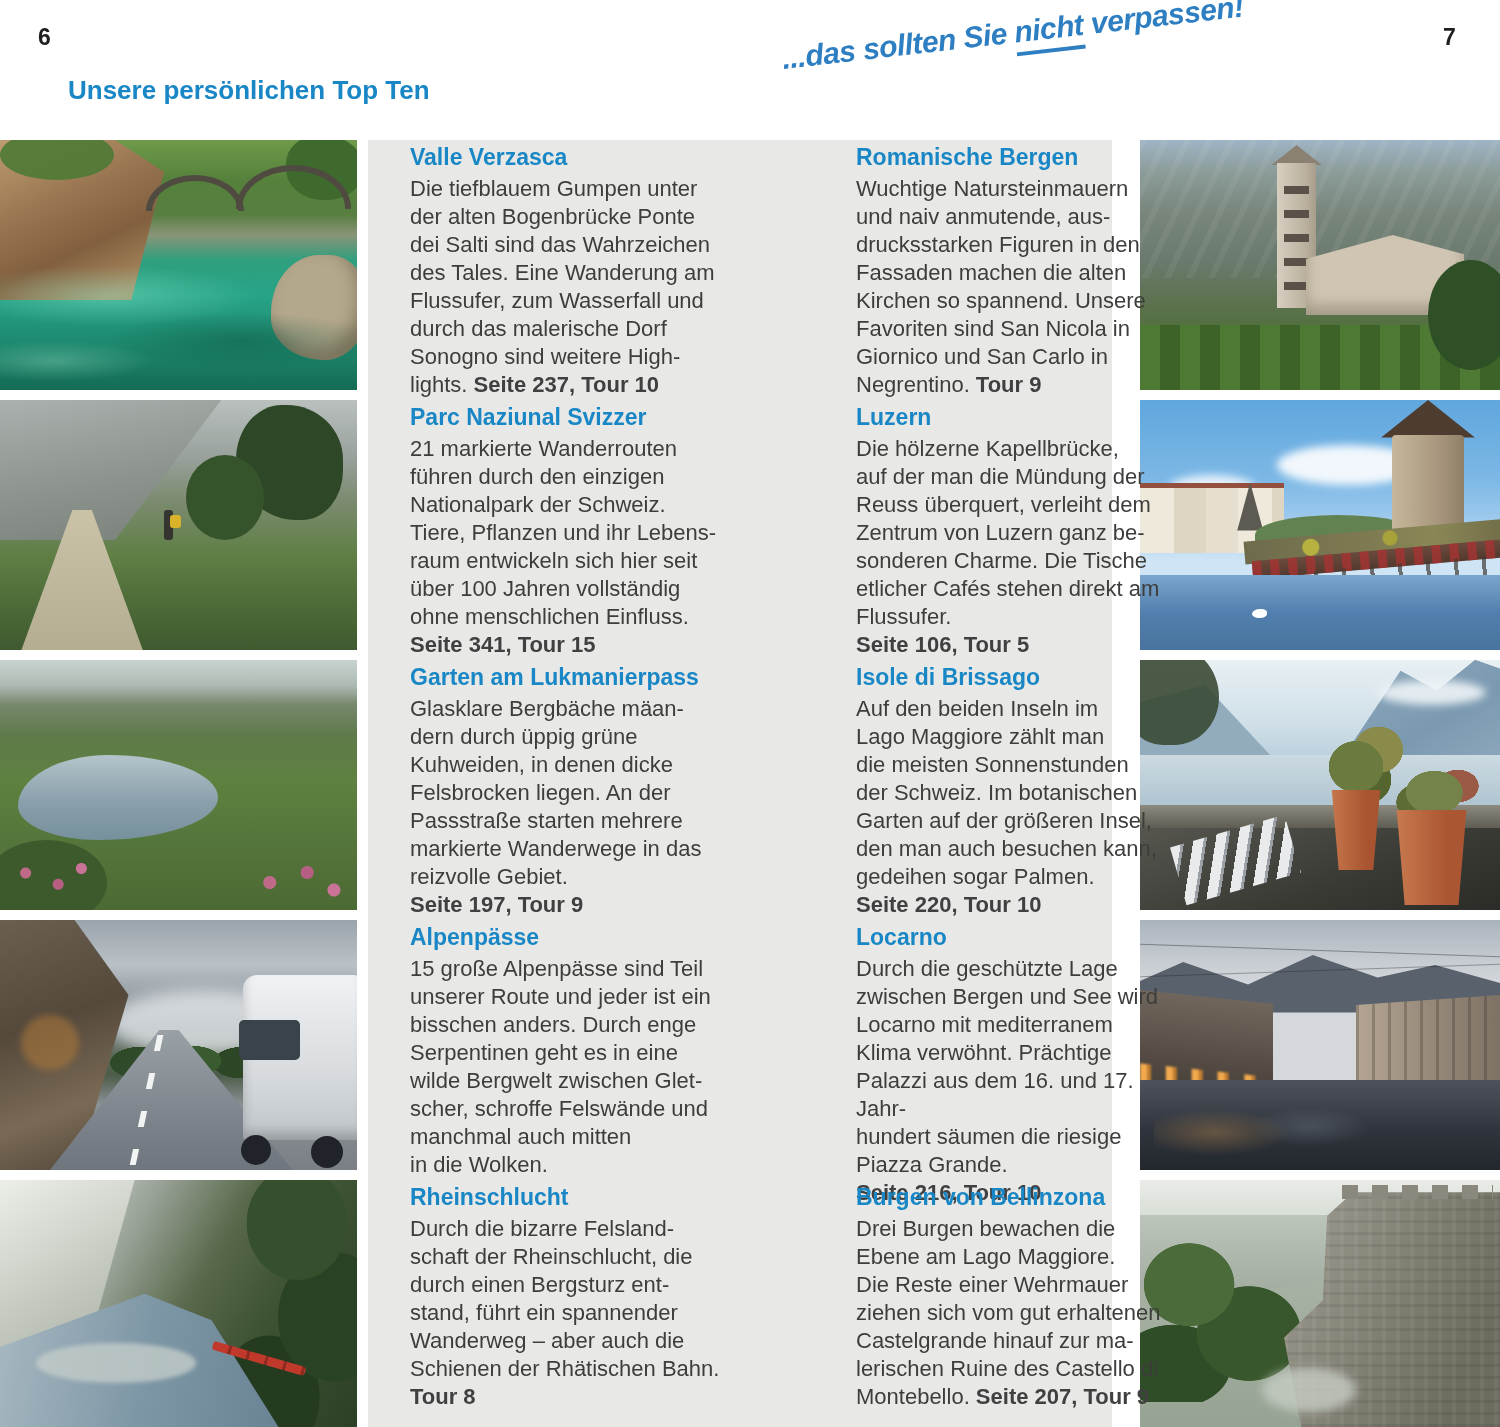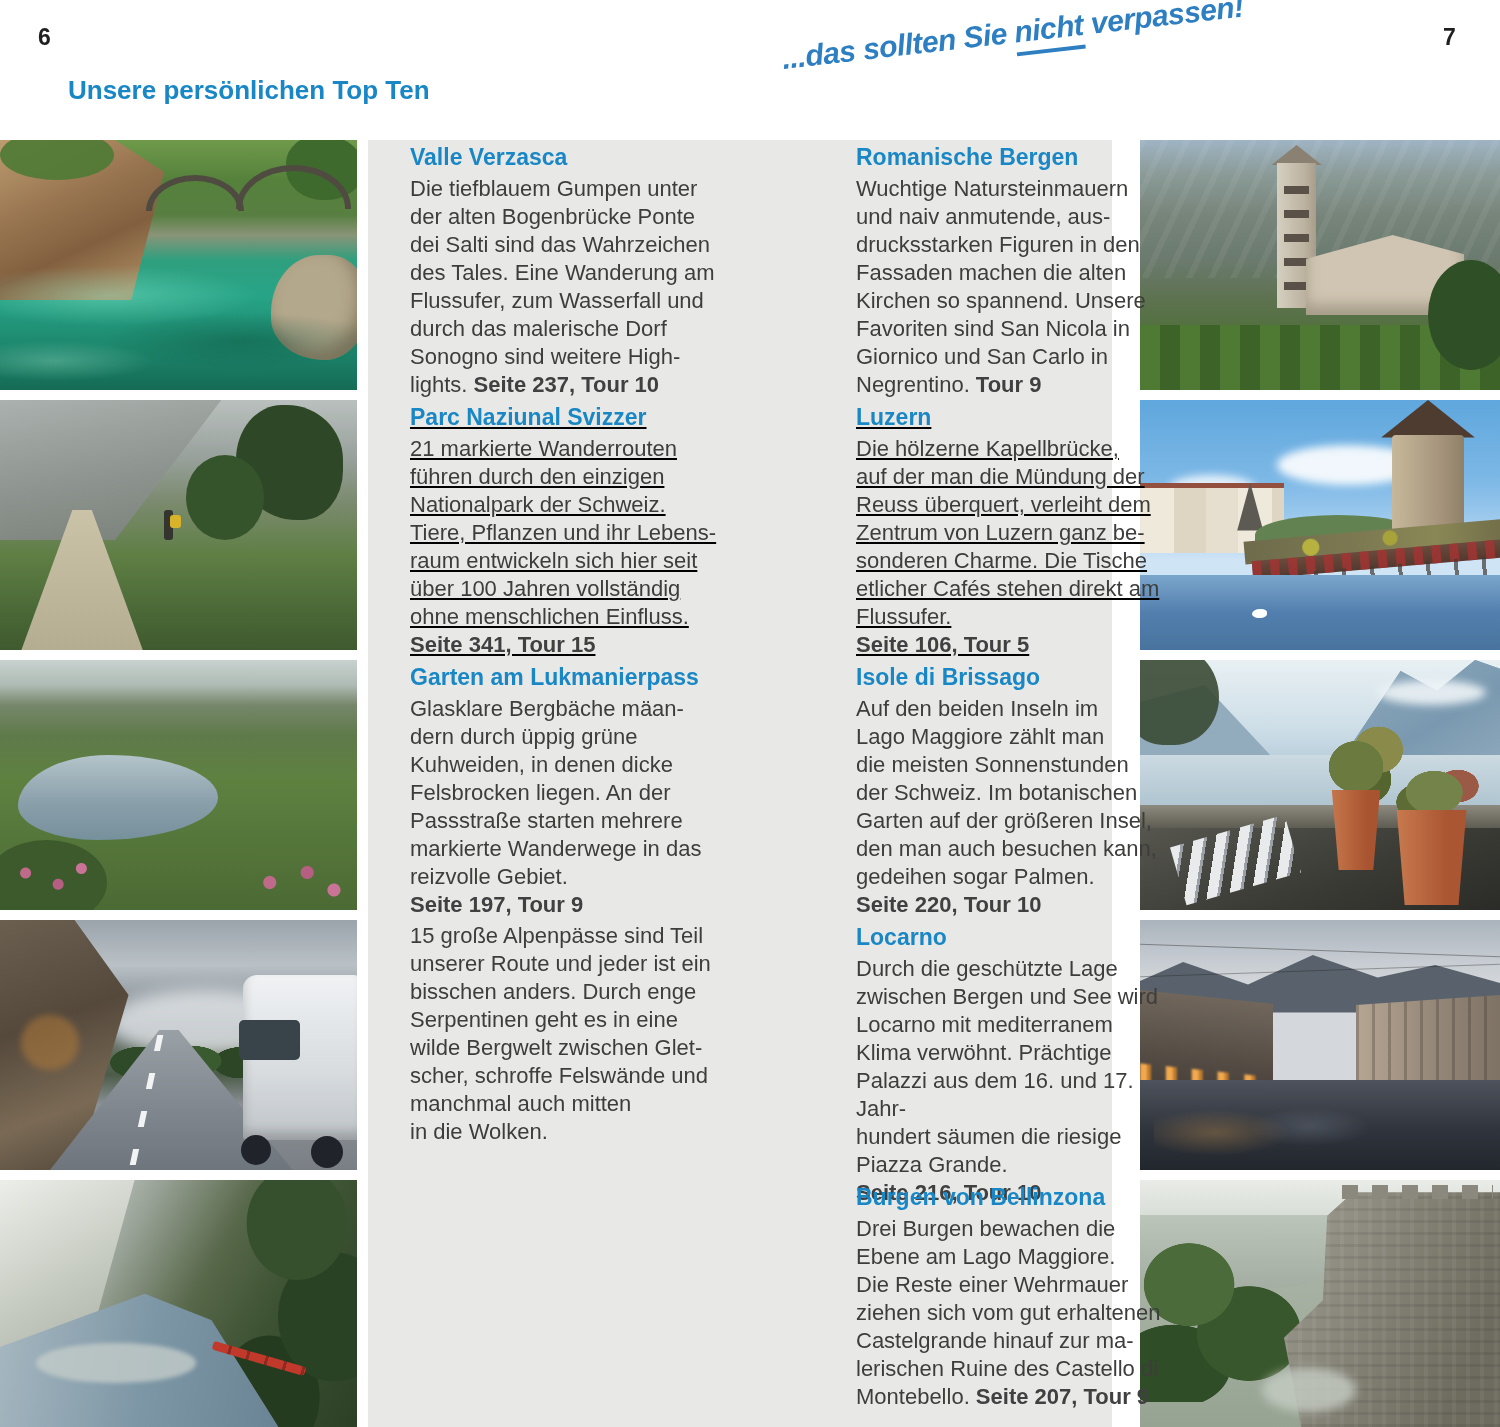--- a/index.html
+++ b/index.html
@@ -17,21 +17,21 @@
   .script{position:absolute;left:782px;top:42px;width:560px;transform:rotate(-6.5deg);
           transform-origin:left center;font-size:30px;font-style:italic;font-weight:bold;
           color:#2e7fc2;letter-spacing:-.5px;white-space:nowrap;}
   .script .u{border-bottom:4px solid #2e7fc2;padding-bottom:4px;}
 
   .grayband{position:absolute;left:368px;top:140px;width:744px;height:1287px;background:#e8e9e7;}
 
   
   .entry{position:absolute;width:312px;margin-left:32px;}
   .cl{left:378px;} .cr{left:824px;}
-  .e1{top:142px;} .e2{top:402px;text-decoration:underline;} .e3{top:662px;} .e4{top:922px;} .e5{top:1182px;}
+  .e1{top:142px;} .e2{top:402px;} .e3{top:662px;} .e4{top:922px;} .e5{top:1182px;}
   .etitle{margin:0 0 3px 0;font-size:23px;line-height:30px;font-weight:bold;color:#1987c5;}
   .ebody{margin:0;font-size:22px;line-height:28px;color:#3d3d3b;}
   .btxt{white-space:pre-line;}
   .eref{font-weight:bold;color:#404040;}
 
   
   .photo{position:absolute;overflow:hidden;}
   .photo.left{left:0;width:357px;}
   .photo.right{left:1140px;width:360px;}
   .r1{top:140px;height:250px;} .r2{top:400px;height:250px;} .r3{top:660px;height:250px;}
@@ -387,28 +387,39 @@
     <p class="ebody"><span class="btxt">Glasklare Bergbäche mäan-
 dern durch üppig grüne
 Kuhweiden, in denen dicke
 Felsbrocken liegen. An der
 Passstraße starten mehrere
 markierte Wanderwege in das
 reizvolle Gebiet.
 </span><strong class="eref">Seite 197, Tour 9</strong></p>
   </div>
   <div class="entry cl e4">
+    <h3 class="etitle">Alpenpässe</h3>
     <p class="ebody"><span class="btxt">15 große Alpenpässe sind Teil
 unserer Route und jeder ist ein
 bisschen anders. Durch enge
 Serpentinen geht es in eine
 wilde Bergwelt zwischen Glet-
 scher, schroffe Felswände und
 manchmal auch mitten
 in die Wolken.</span><strong class="eref"></strong></p>
+  </div>
+  <div class="entry cl e5">
+    <h3 class="etitle">Rheinschlucht</h3>
+    <p class="ebody"><span class="btxt">Durch die bizarre Felsland-
+schaft der Rheinschlucht, die
+durch einen Bergsturz ent-
+stand, führt ein spannender
+Wanderweg – aber auch die
+Schienen der Rhätischen Bahn.
+</span><strong class="eref">Tour 8</strong></p>
   </div>
 
   <div class="entry cr e1">
     <h3 class="etitle">Romanische Bergen</h3>
     <p class="ebody"><span class="btxt">Wuchtige Natursteinmauern
 und naiv anmutende, aus-
 drucksstarken Figuren in den
 Fassaden machen die alten
 Kirchen so spannend. Unsere
 Favoriten sind San Nicola in

